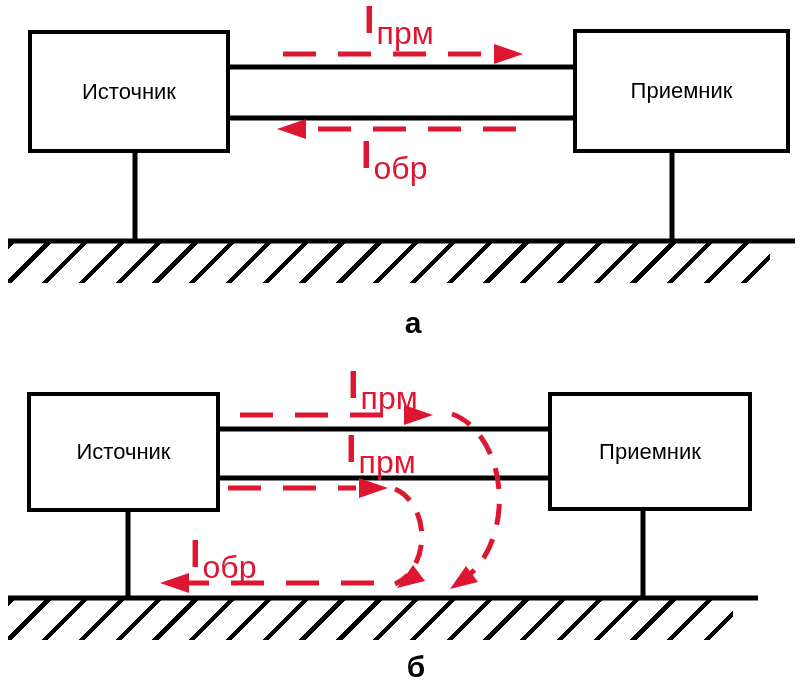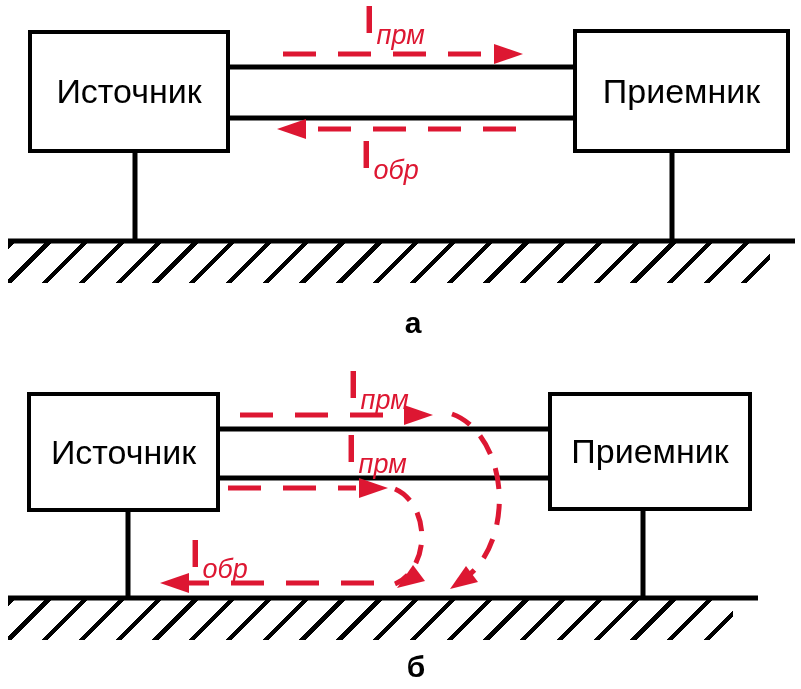--- a/index.html
+++ b/index.html
@@ -8,29 +8,29 @@
     position:relative; width:801px; height:689px; background:var(--bg);
     font-family:"Liberation Sans", sans-serif; overflow:hidden;
   }
   #overlay { position:absolute; left:0; top:0; width:801px; height:689px; }
   .blk  { stroke:var(--line); }
   .redl { stroke:var(--red); fill:none; }
   .redf { fill:var(--red); }
   .box {
     position:absolute; box-sizing:border-box; border:4px solid var(--line);
     background:var(--bg); display:flex; align-items:center; justify-content:center;
-    font-size:34px; color:var(--line); white-space:nowrap;
+    font-size:22px; color:var(--line); white-space:nowrap;
   }
   .hatch {
     position:absolute; height:40px;
     background:repeating-linear-gradient(135deg, var(--line) 0 4.5px, transparent 4.5px 26px);
   }
   .ilab { position:absolute; color:var(--red); white-space:nowrap; line-height:1; }
   .ilab .main { font-size:38px; font-weight:bold; line-height:1; }
-  .ilab .sub  { font-size:27px; position:relative; top:11px; margin-left:2px; line-height:1;font-style:italic; }
+  .ilab .sub  { font-size:32px; position:relative; top:11px; margin-left:2px; line-height:1; }
   .caption {
     position:absolute; width:34px; text-align:center;
     font-size:30px; font-weight:bold; color:var(--line); line-height:1;
   }
 </style>
 </head>
 <body>
 
 <div id="canvas">
 

